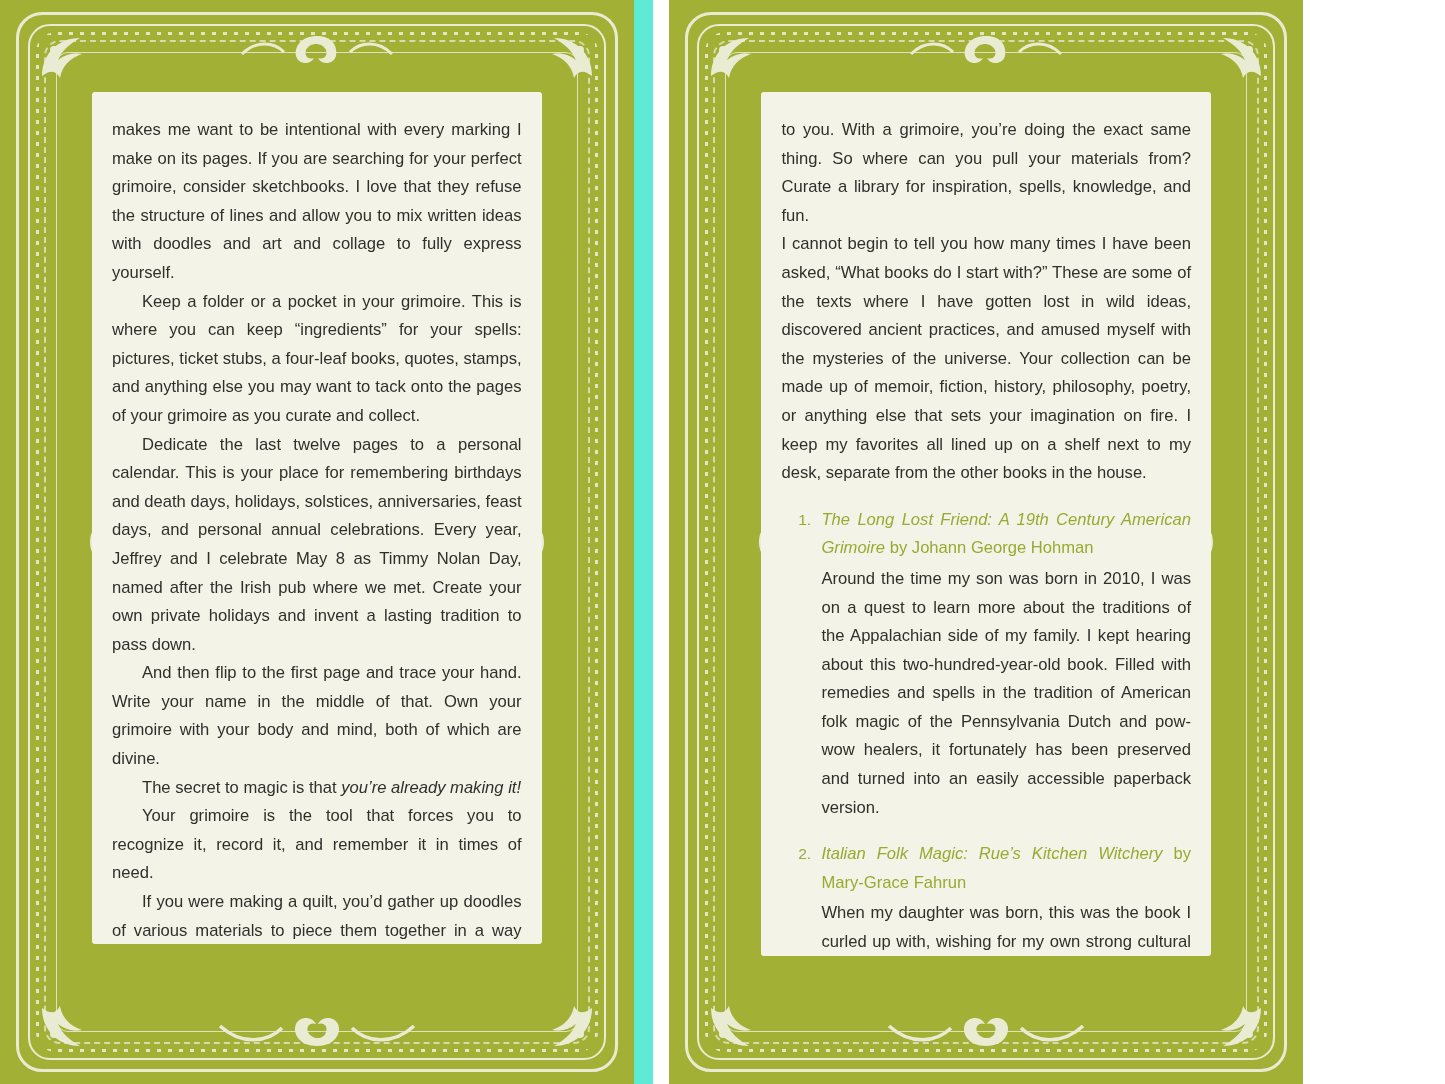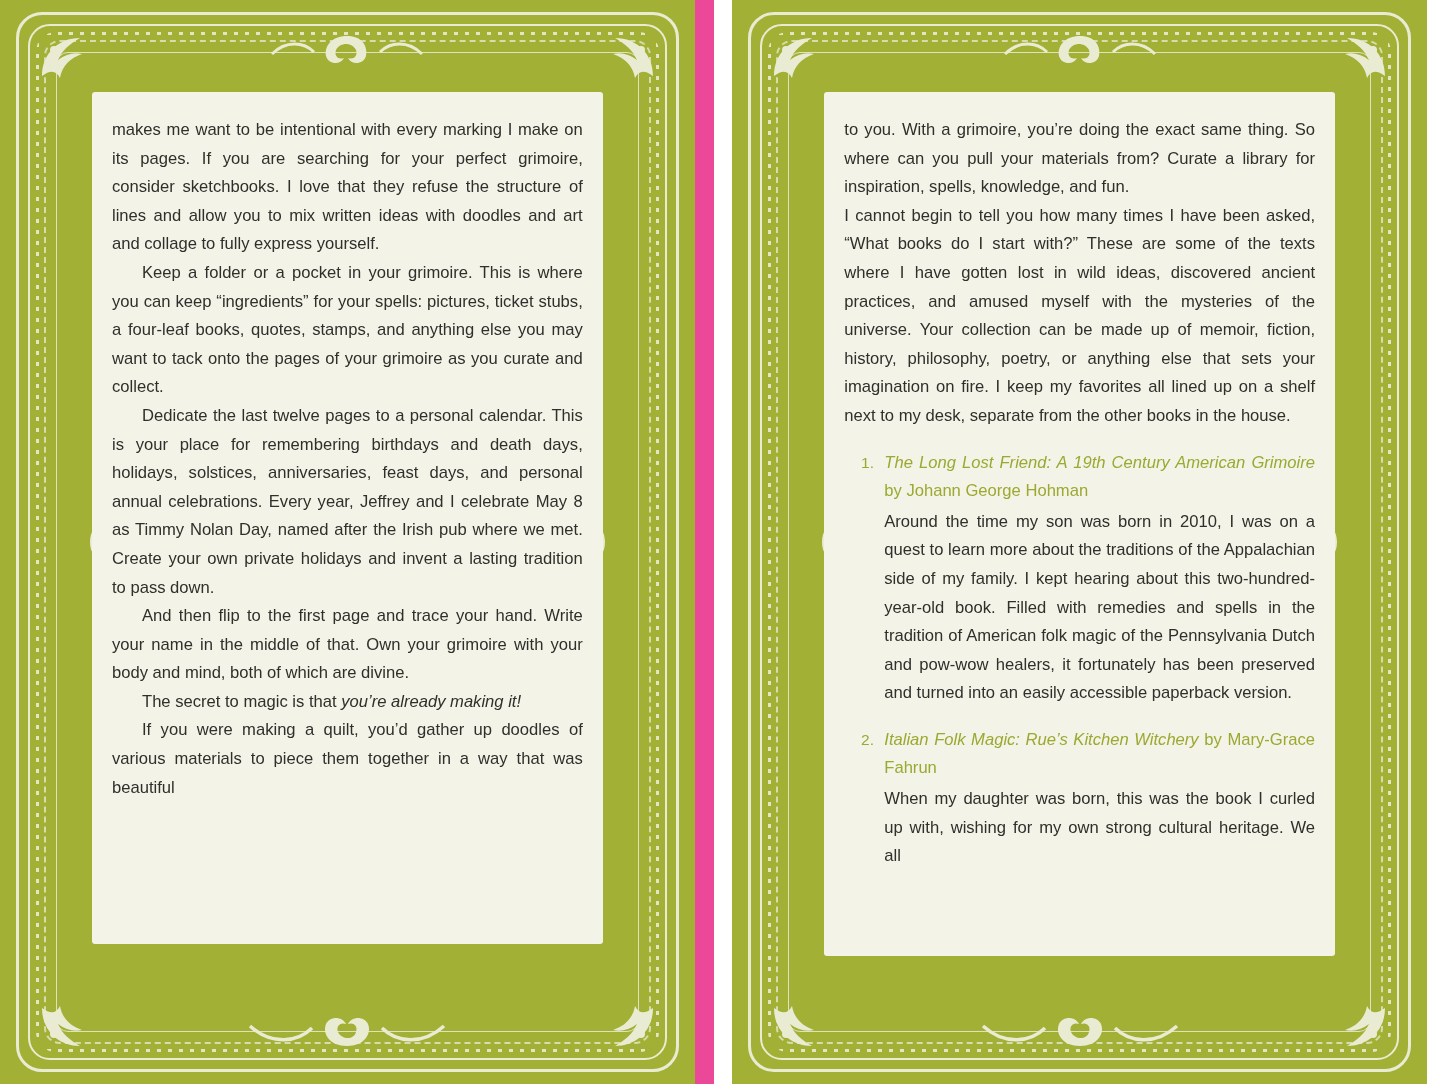--- a/index.html
+++ b/index.html
@@ -8,23 +8,23 @@
     background: #ffffff;
   }
   body {
     width: 1445px;
     height: 1084px;
     font-family: "Liberation Sans", sans-serif;
     overflow: hidden;
   }
   .spread {
     display: flex;
-    width: 1427px;
+    width: 1303px;
     height: 1084px;
-    background: #ec4899;
+    background: #5eead4;
   }
   .page {
     position: relative;
     width: 713px;
     height: 1084px;
     background: #a3b036;
     overflow: hidden;
   }
   .page.left { margin-right: 19px; }
 
@@ -220,20 +220,21 @@
           <path d="M10 18 C26 6 44 8 54 18 M140 18 C124 6 106 8 96 18" stroke="currentColor" stroke-width="2.5" fill="none"></path>
         </svg>
     </div>
 
     <div class="text-panel">
       <p class="cont">makes me want to be intentional with every marking I make on its pages. If you are searching for your perfect grimoire, consider sketchbooks. I love that they refuse the structure of lines and allow you to mix written ideas with doodles and art and collage to fully express yourself.</p>
       <p class="indent">Keep a folder or a pocket in your grimoire. This is where you can keep “ingredients” for your spells: pictures, ticket stubs, a four-leaf books, quotes, stamps, and anything else you may want to tack onto the pages of your grimoire as you curate and collect.</p>
       <p class="indent">Dedicate the last twelve pages to a personal calendar. This is your place for remembering birthdays and death days, holidays, solstices, anniversaries, feast days, and personal annual celebrations. Every year, Jeffrey and I celebrate May 8 as Timmy Nolan Day, named after the Irish pub where we met. Create your own private holidays and invent a lasting tradition to pass down.</p>
       <p class="indent">And then flip to the first page and trace your hand. Write your name in the middle of that. Own your grimoire with your body and mind, both of which are divine.</p>
       <p class="indent"><span>The secret to magic is that </span><em>you’re already making it!</em></p>
+      <p class="indent">Your grimoire is the tool that forces you to recognize it, record it, and remember it in times of need.</p>
       <p class="indent">If you were making a quilt, you’d gather up doodles of various materials to piece them together in a way that was beautiful</p>
     </div>
   </div>
 
   <div class="gutter"></div>
 
   <div class="page right">
     <div class="border-outer"></div>
     <div class="dot-ring"></div>
     <div class="border-mid"></div>

